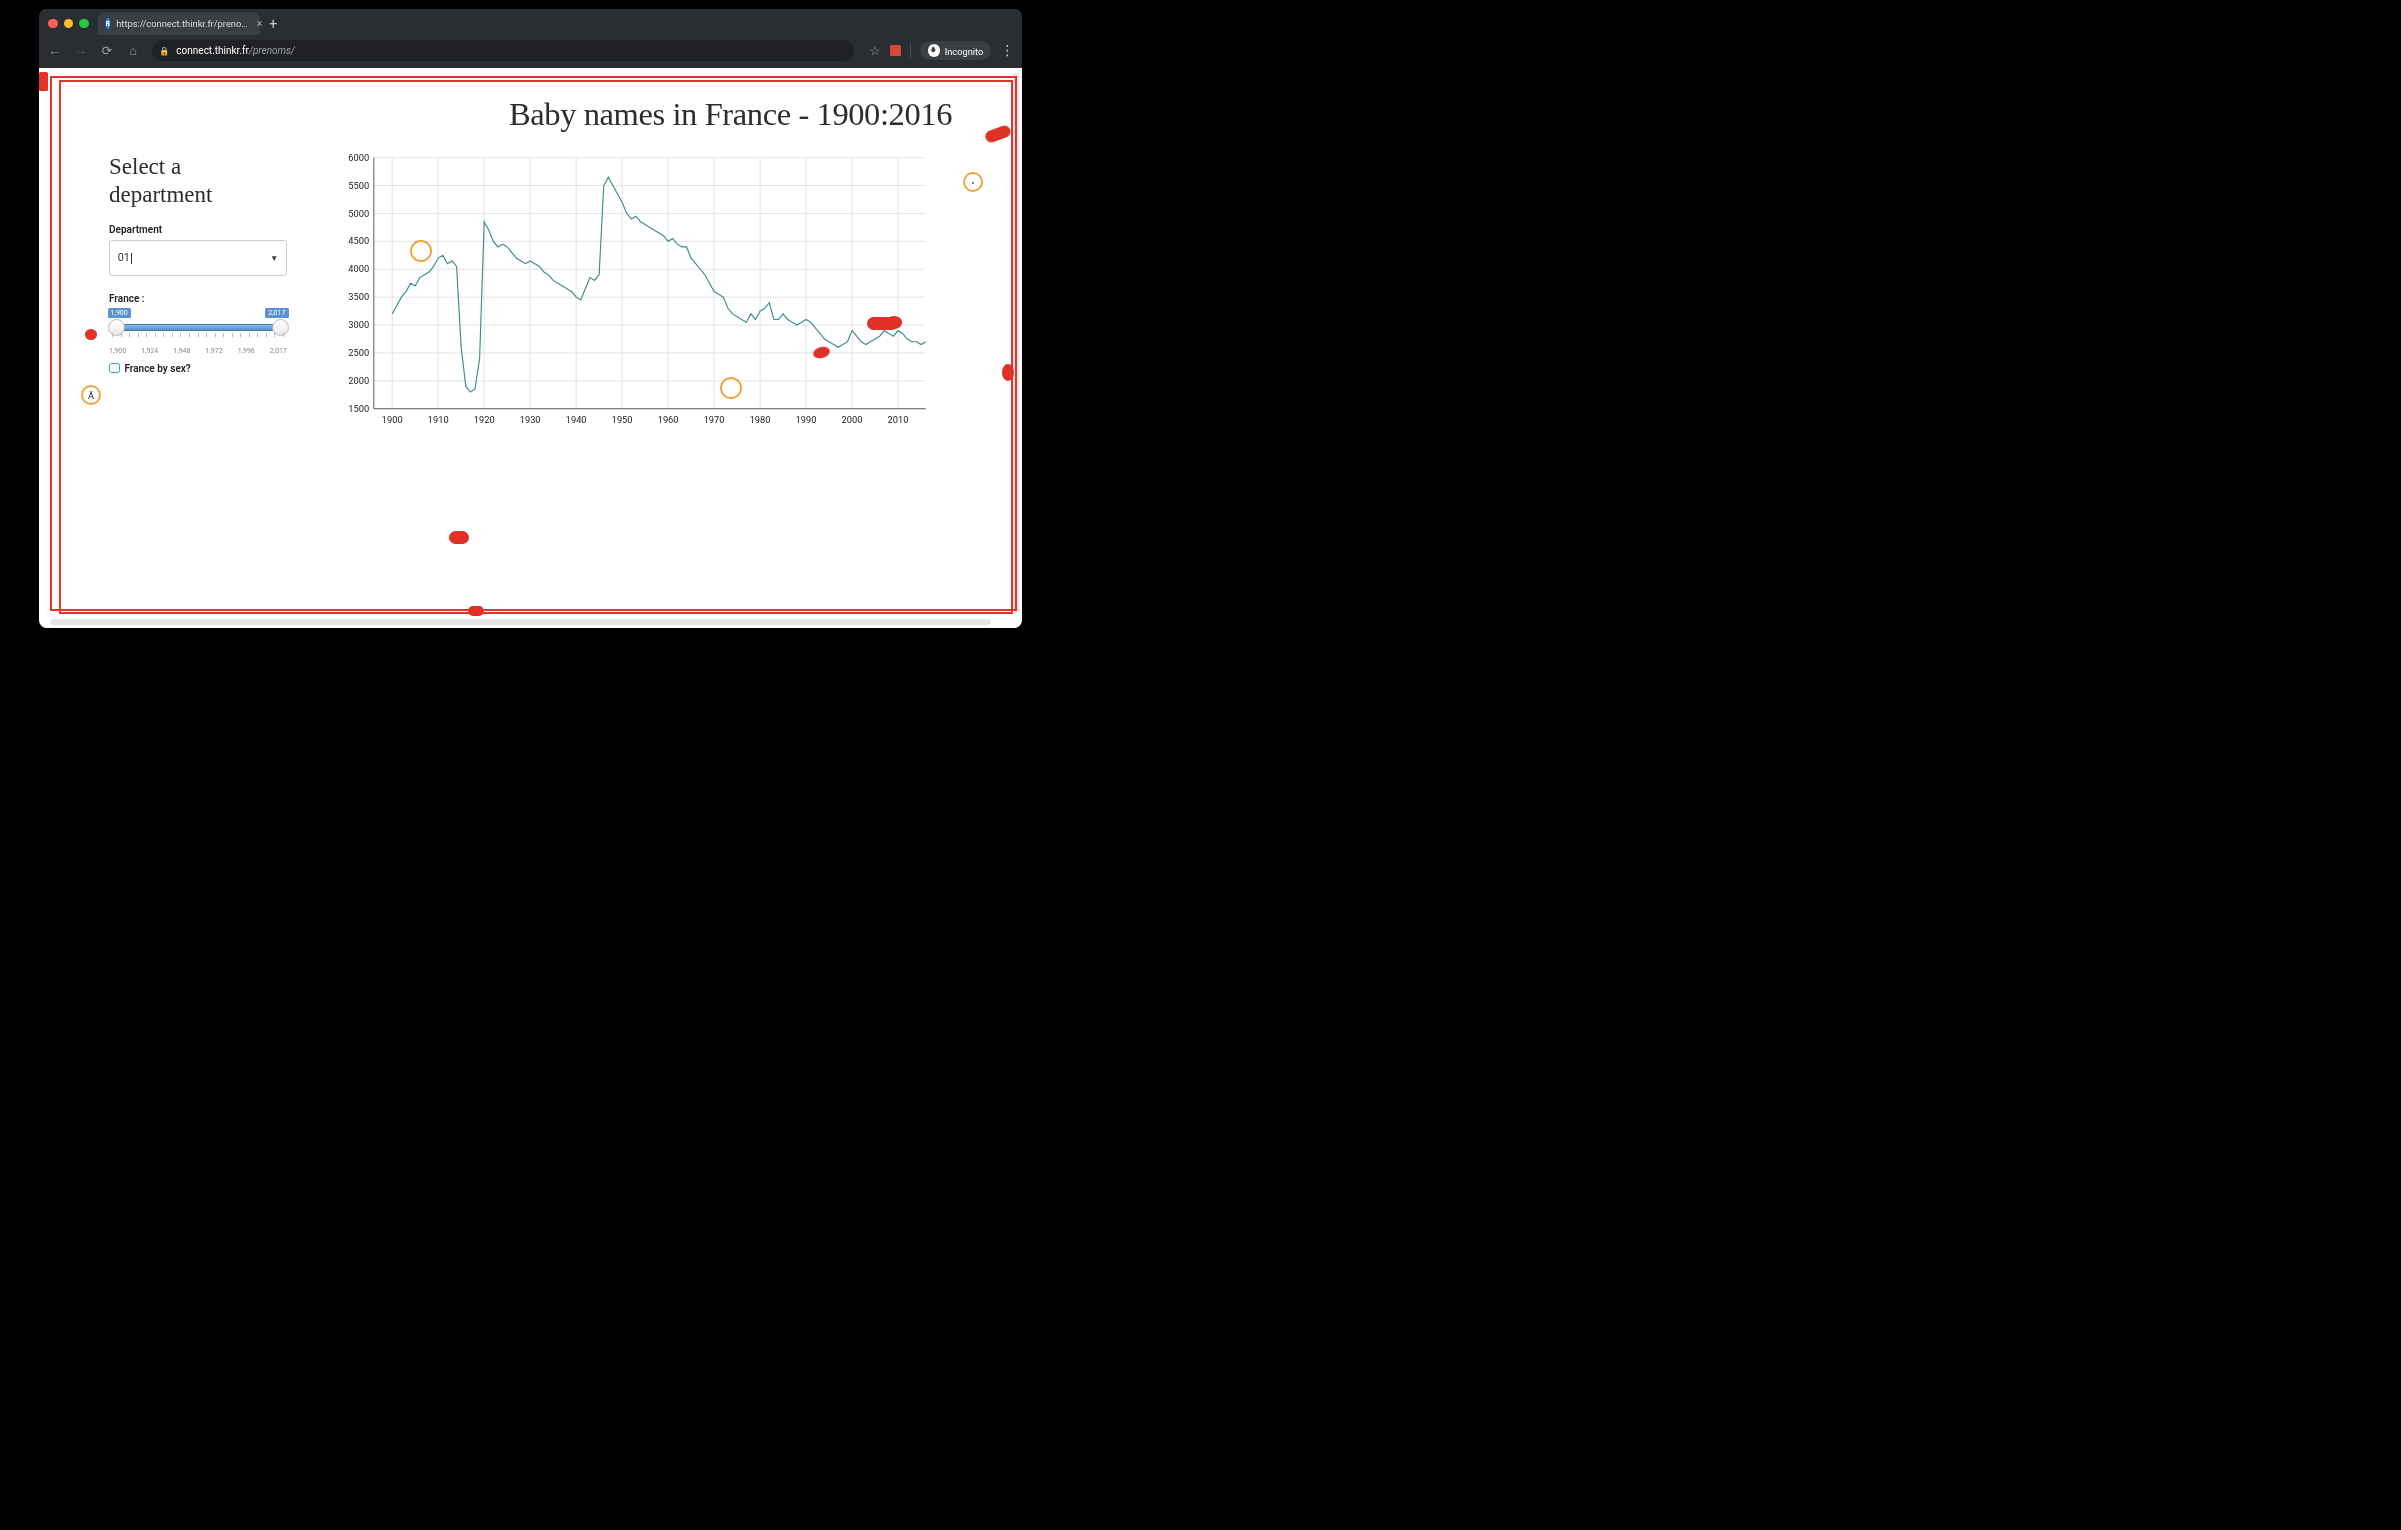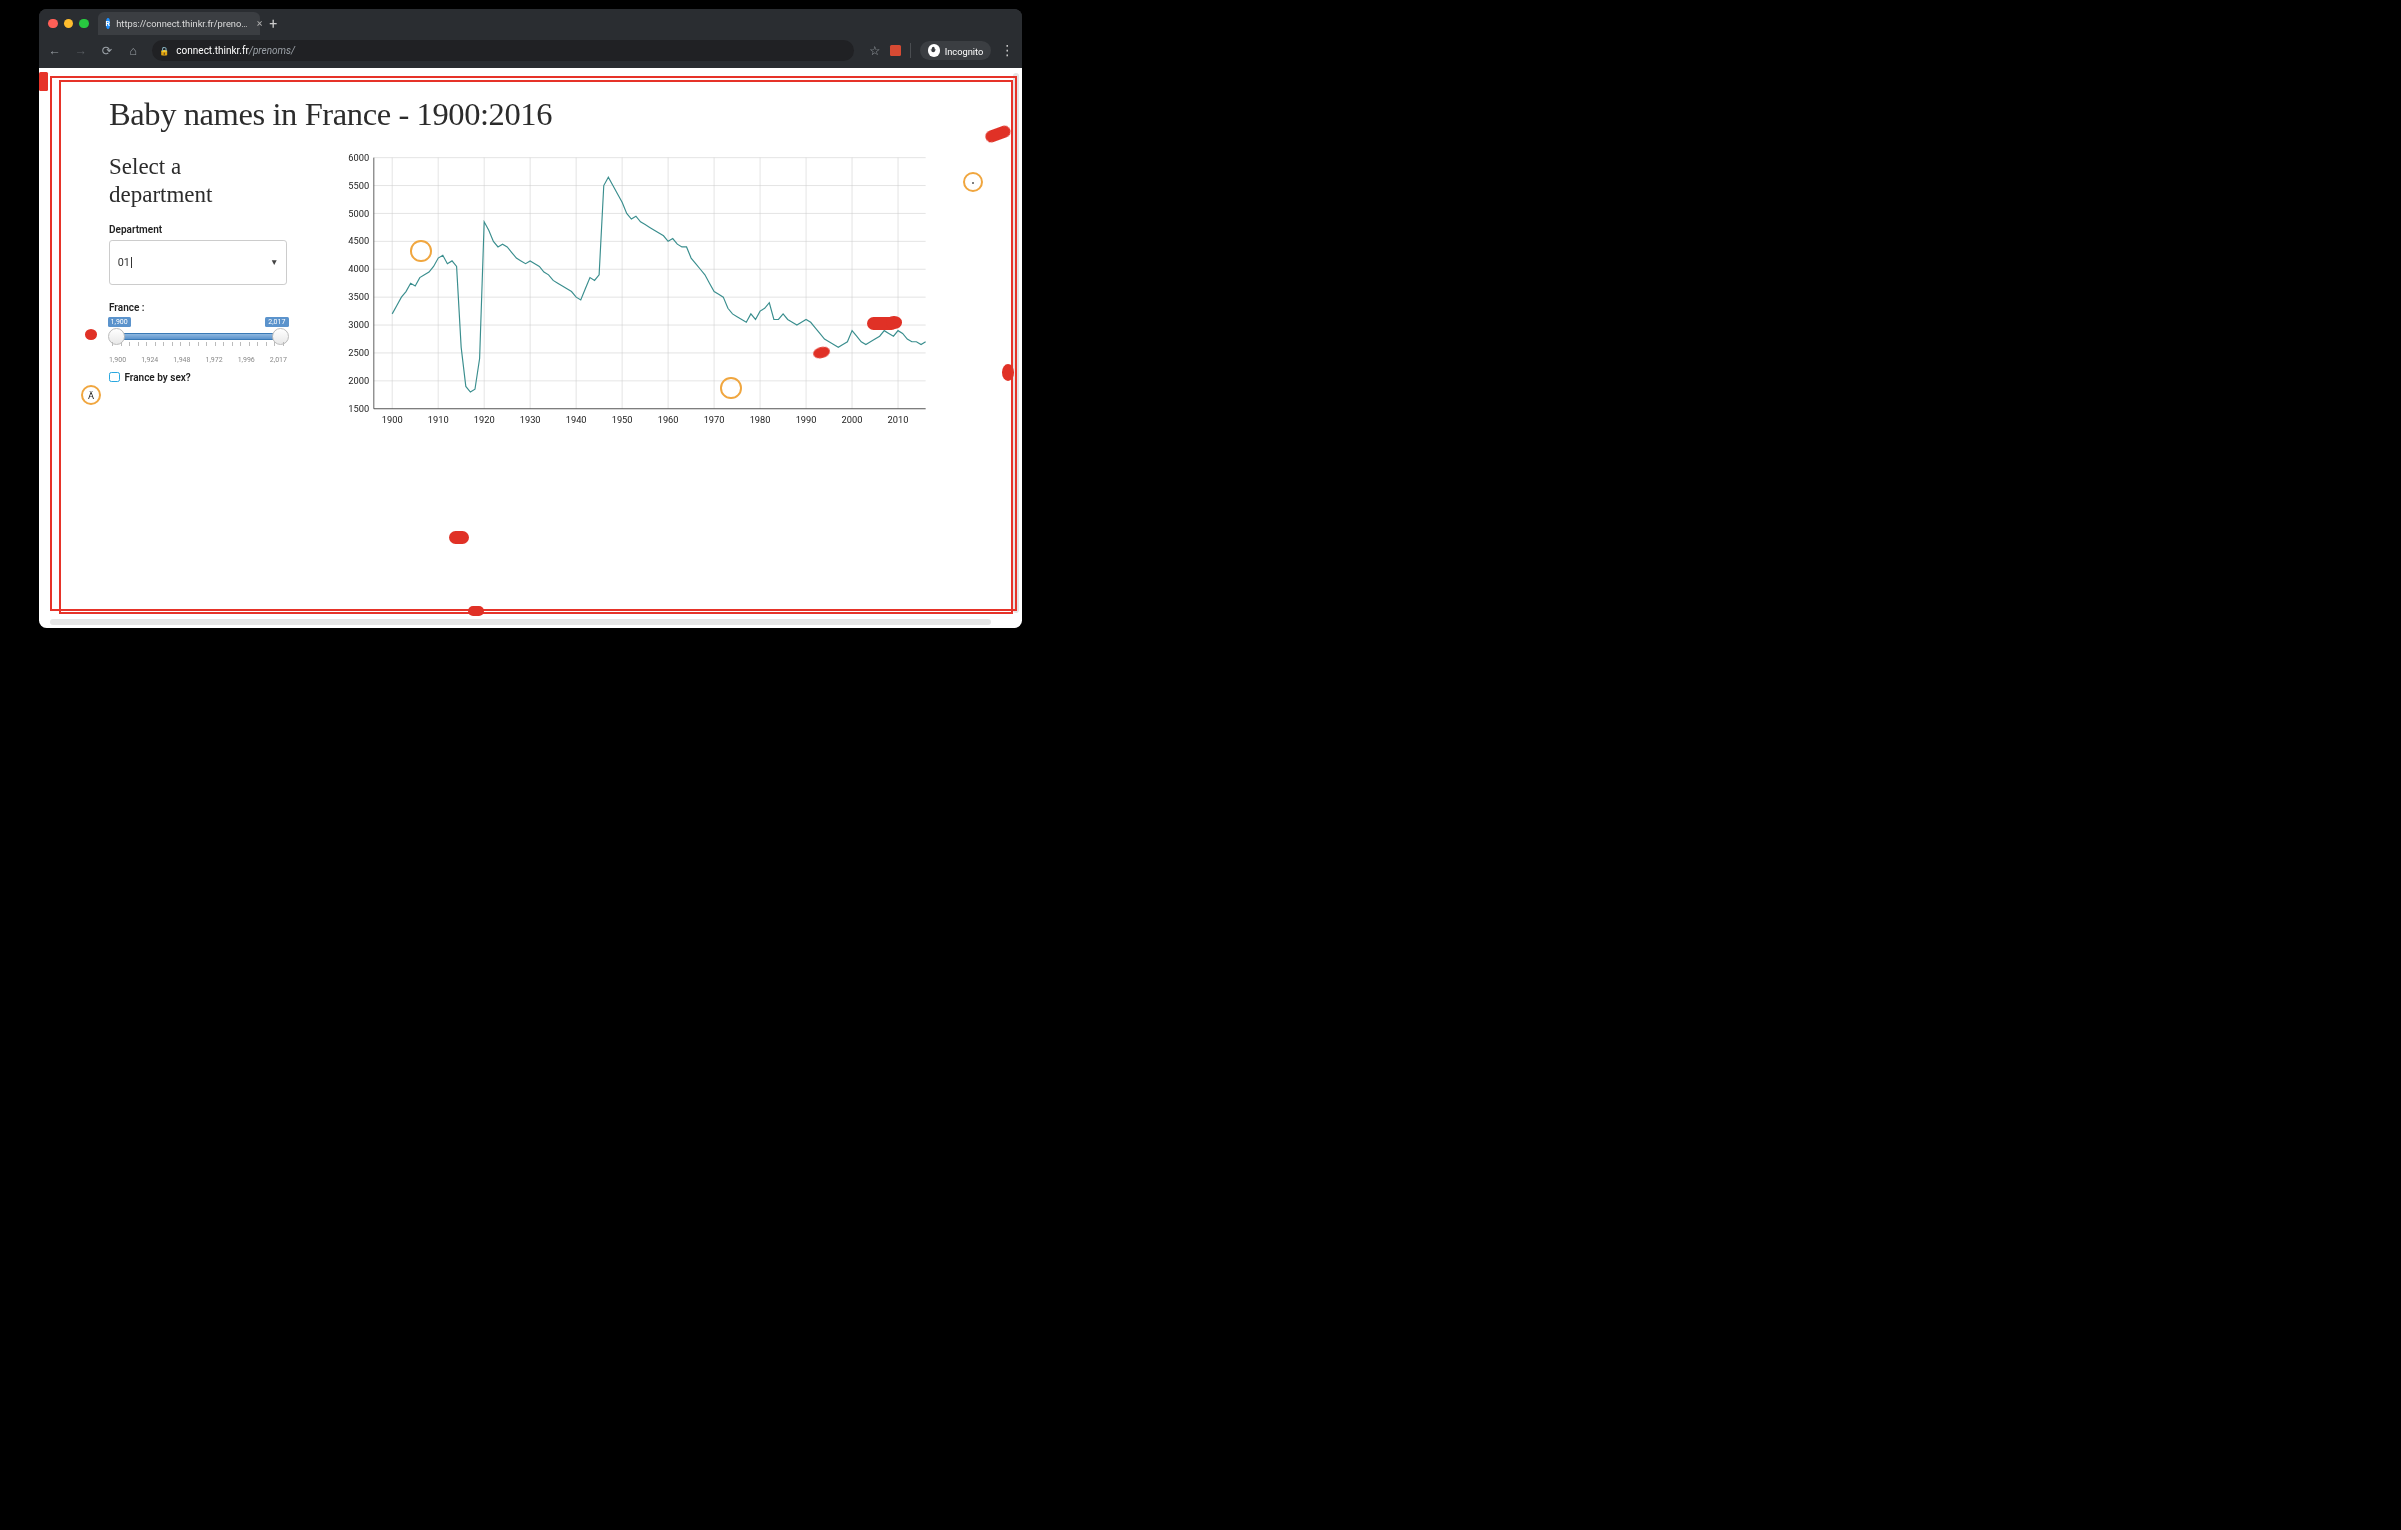--- a/index.html
+++ b/index.html
@@ -121,21 +121,21 @@
     background: transparent;
   }
   .circ-a { width: 20px; height: 20px; display:flex; align-items:center; justify-content:center; font-size: 9.3px; color: #222; border:2.3px solid #f0a63f; border-radius:50%; position:absolute;}
 
   .page {
     position: absolute;
     top: 0; left: 0; right: 0; bottom: 0;
     padding: 0 70px;
   }
   .page h1 {
-    text-align: left;
+    text-align: right;
     font-weight: 300;
     font-size: 32.5px;
     color: #2c2c2c;
     margin-top: 28px;
     letter-spacing: -0.4px;
     font-family: Georgia, "Times New Roman", serif;
   }
   .nav {
     border-top: 0.8px solid #eee;
     border-bottom: 0.8px solid #eee;
@@ -163,21 +163,21 @@
     font-weight: 300;
     font-size: 23px;
     color: #2c2c2c;
     line-height: 1.2;
     margin-bottom: 15.5px;
   }
   .label { font-size: 10px; font-weight: 600; color: #222; margin-bottom: 4.6px; display: block;}
   .select-box {
     border: 0.8px solid #ccc;
     border-radius: 3.1px;
-    height: 45px;
+    height: 36px;
     display: flex;
     align-items: center;
     justify-content: space-between;
     padding: 0 7.7px;
     font-size: 10.8px;
     color: #333;
     cursor: pointer;
     margin-bottom: 17px;
   }
   .select-box .caret { font-size: 8.5px; color: #444;}

